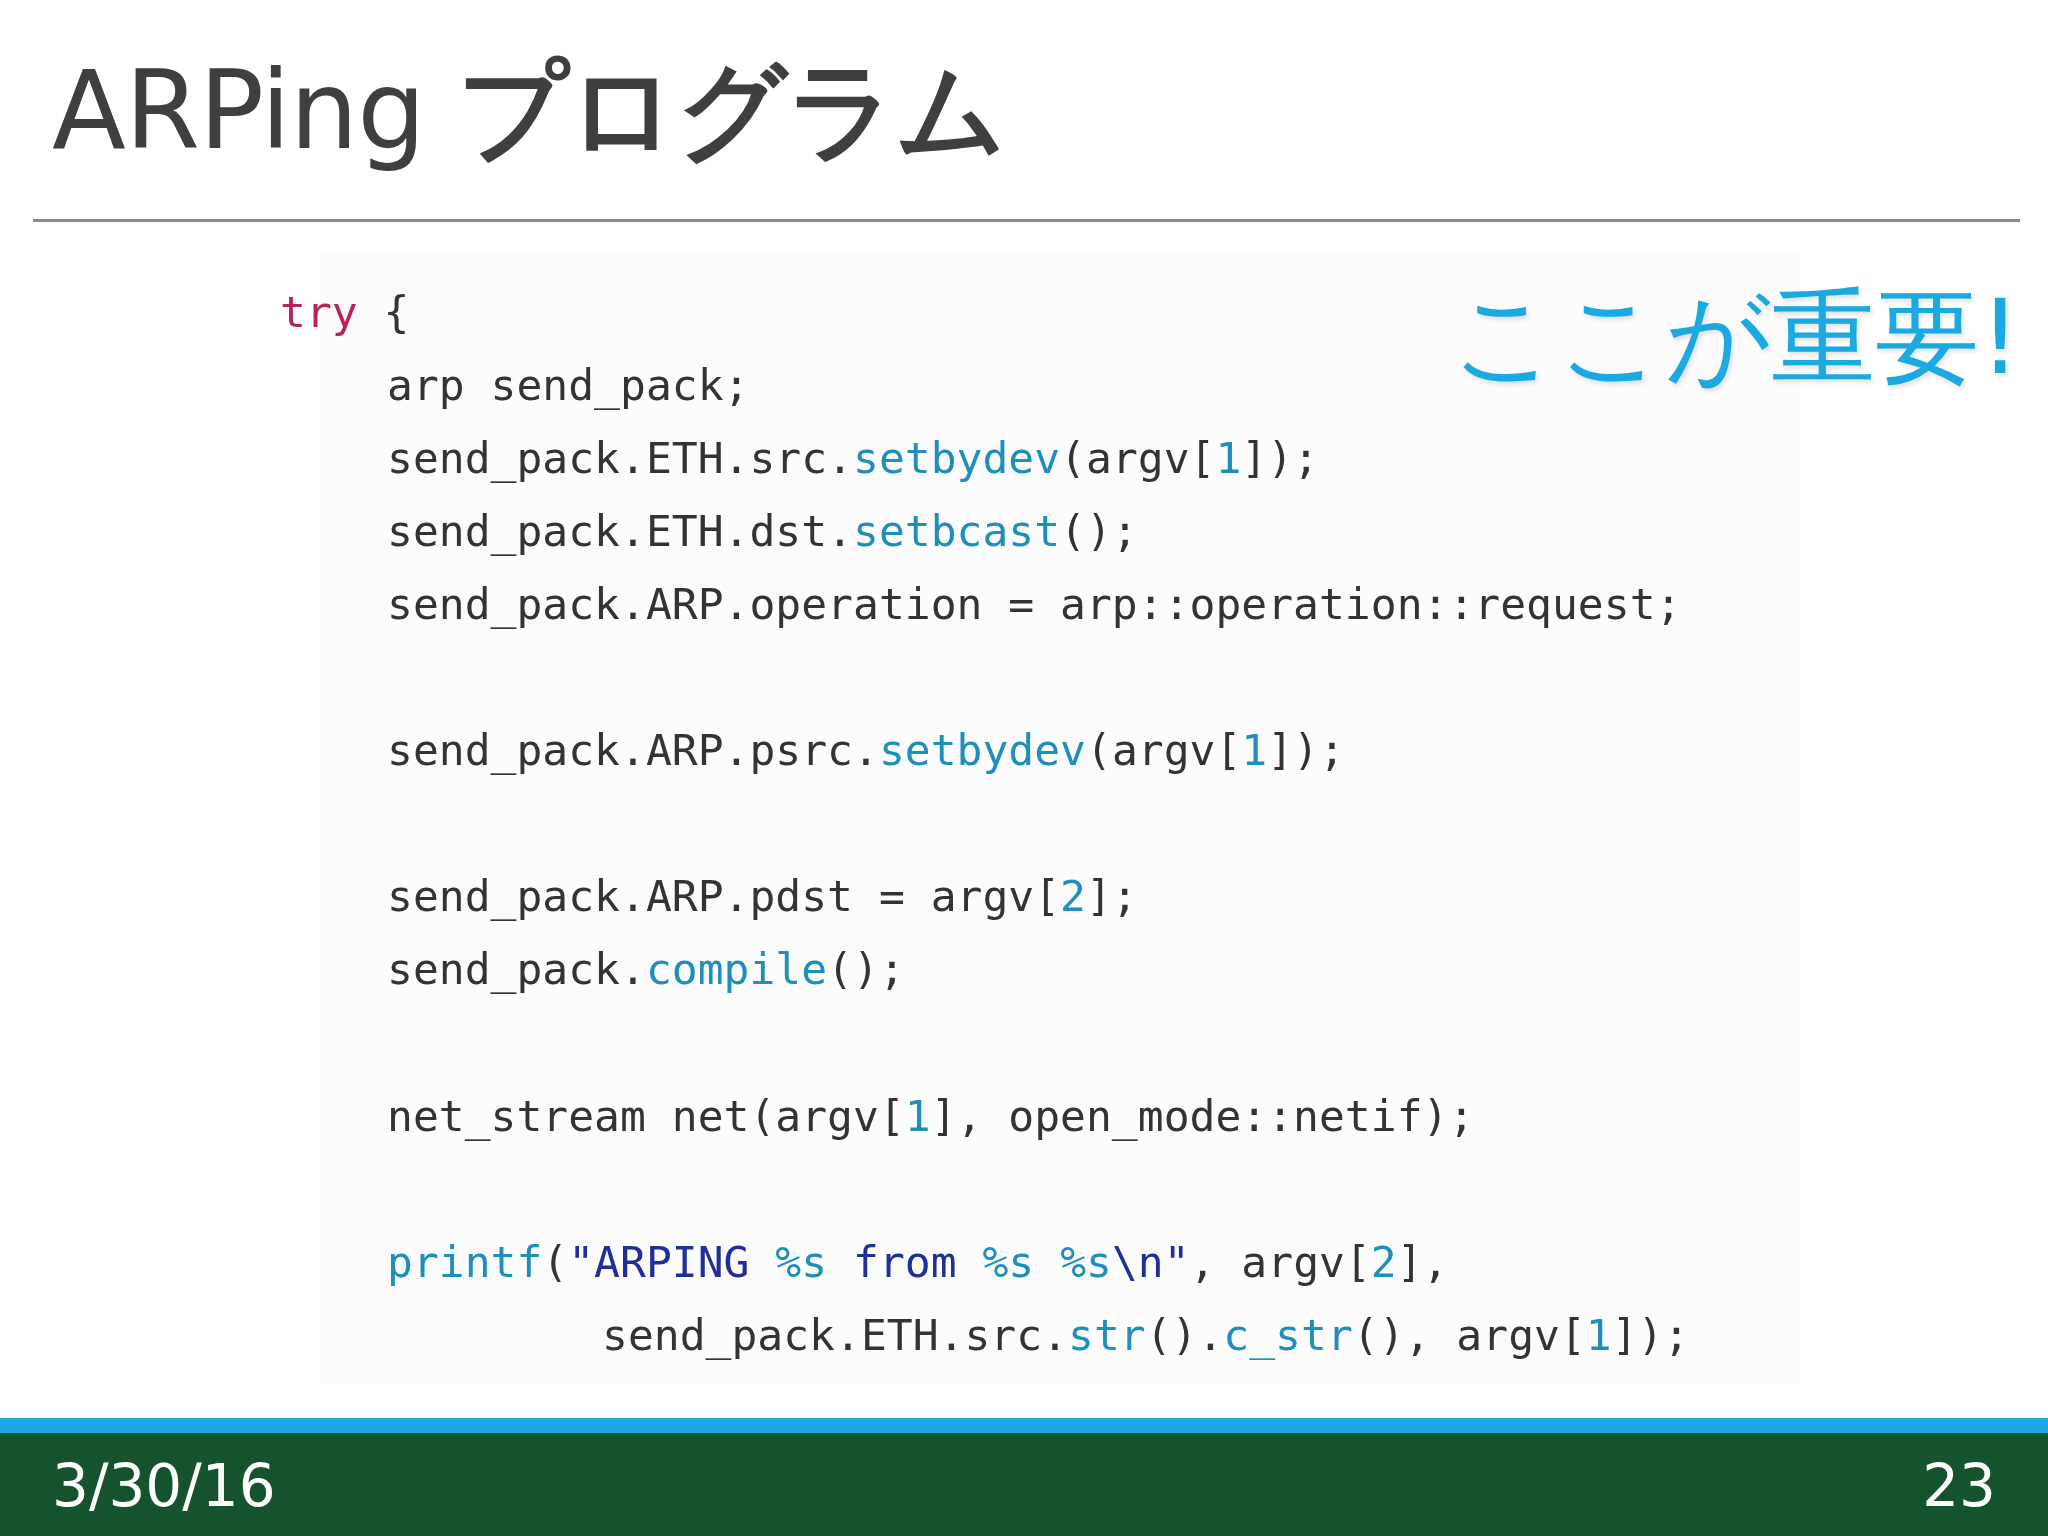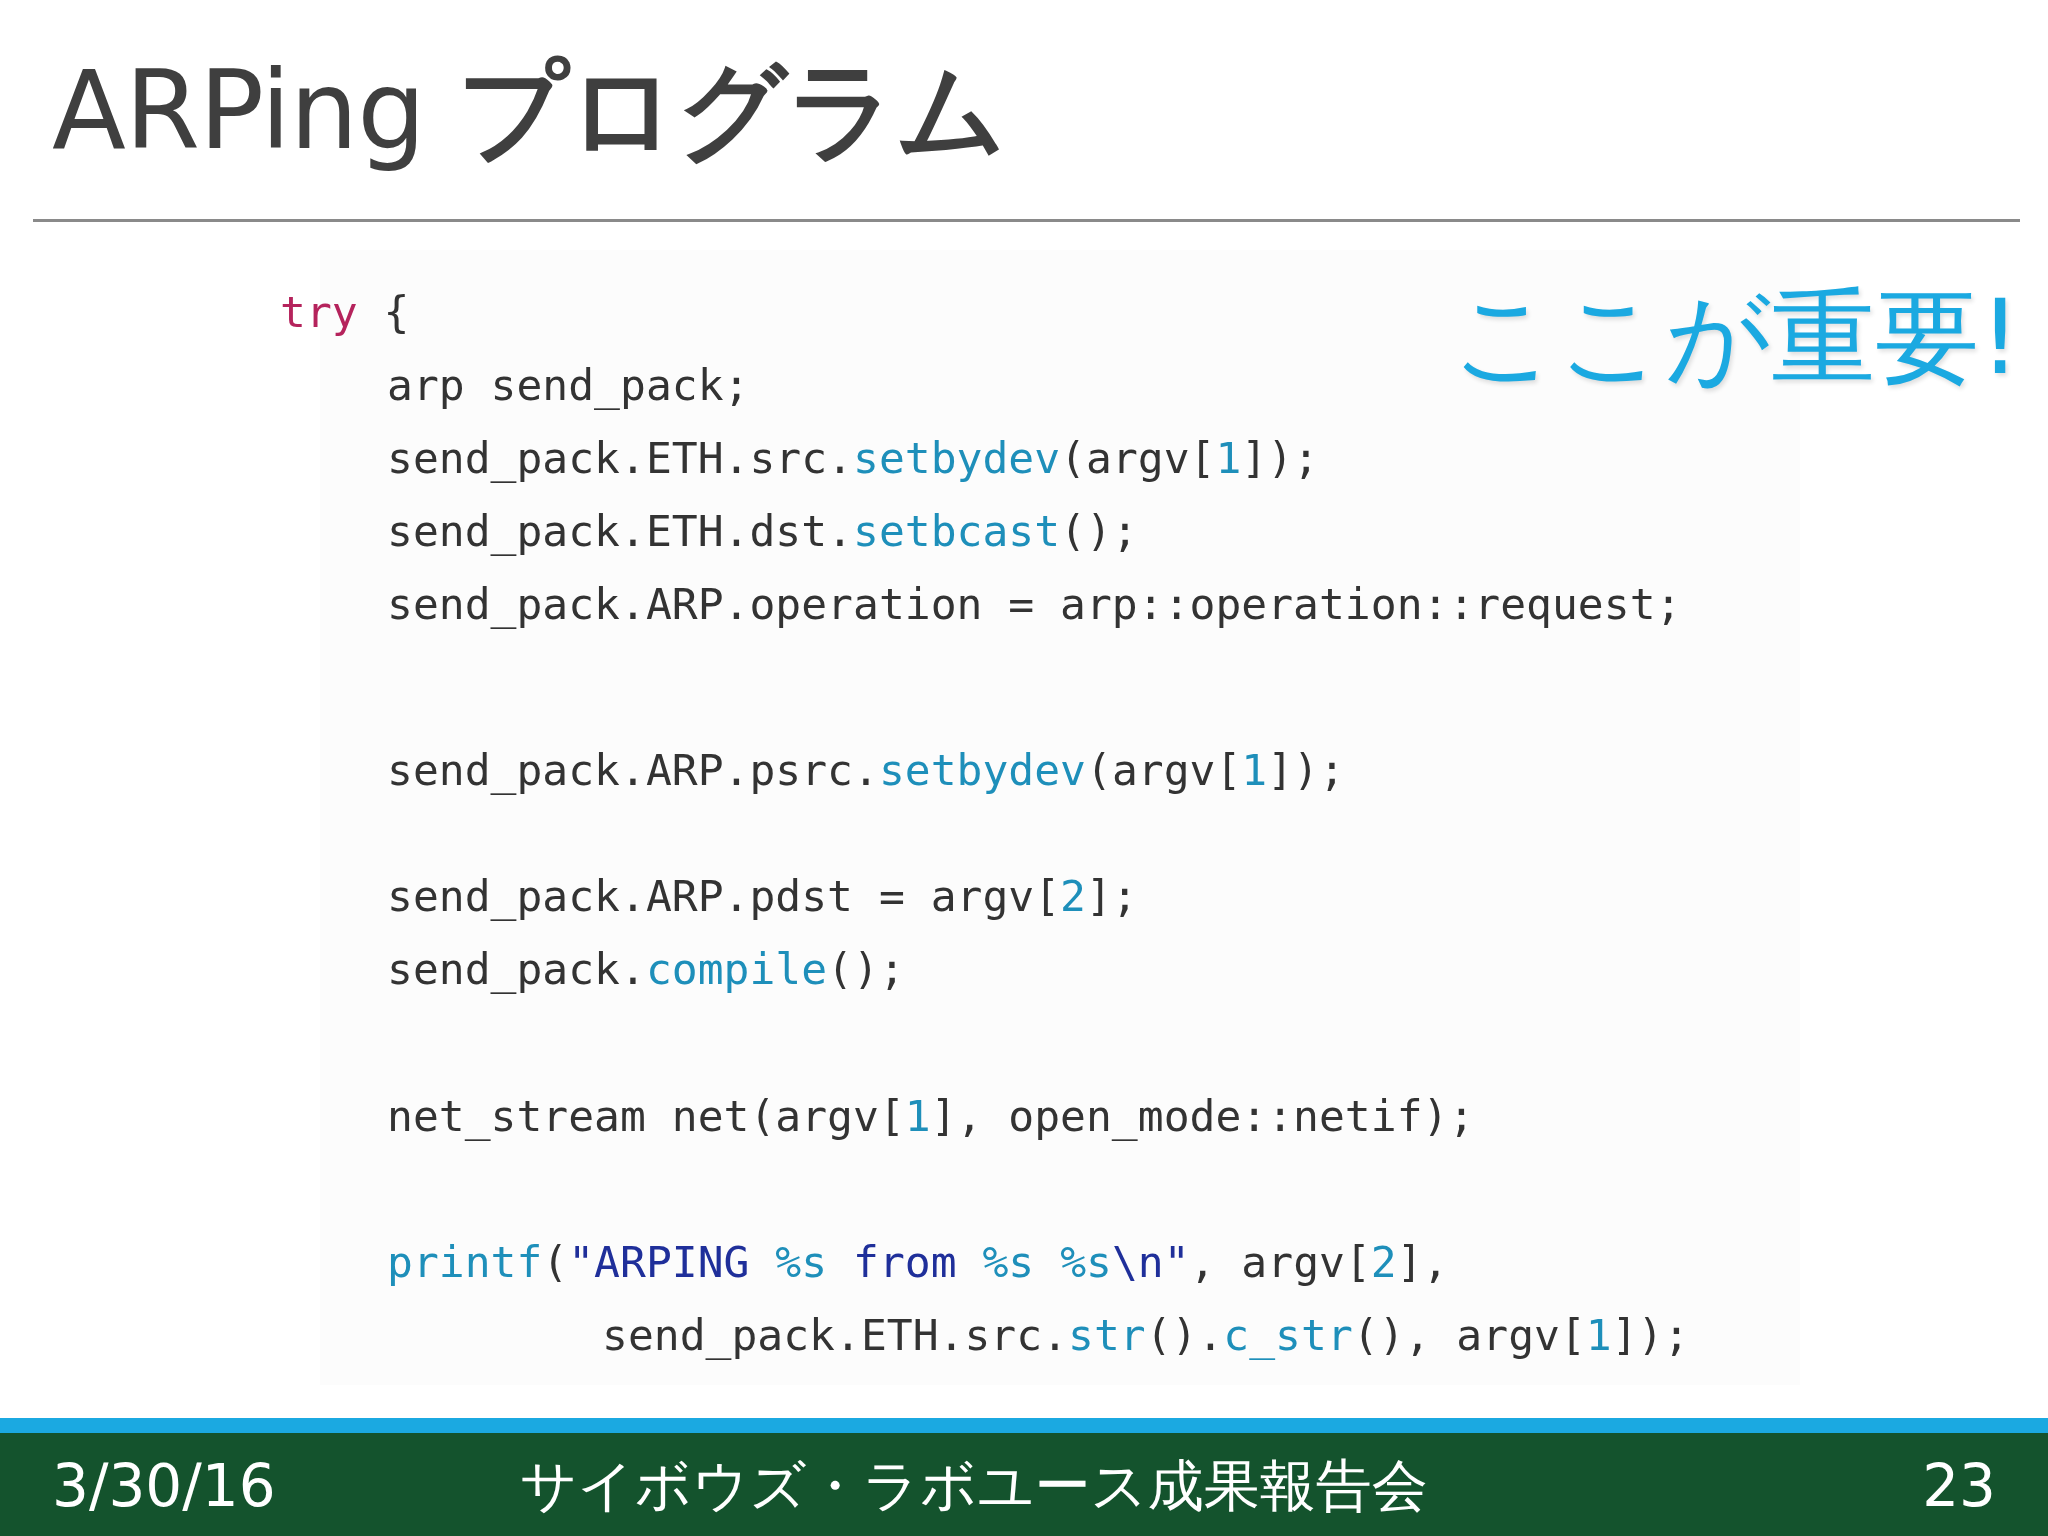--- a/index.html
+++ b/index.html
@@ -76,30 +76,29 @@
   <div class="divider"></div>
 
   <div class="code-panel"></div>
 
   <div class="code">
     <div class="code-line" style="left:280px; top:282px;"><span class="tk-keyword">try</span><span> {</span></div>
     <div class="code-line" style="left:387px; top:355px;"><span>arp send_pack;</span></div>
     <div class="code-line" style="left:387px; top:428px;"><span>send_pack.ETH.src.</span><span class="tk-func">setbydev</span><span>(argv[</span><span class="tk-num">1</span><span>]);</span></div>
     <div class="code-line" style="left:387px; top:501px;"><span>send_pack.ETH.dst.</span><span class="tk-func">setbcast</span><span>();</span></div>
     <div class="code-line" style="left:387px; top:574px;"><span>send_pack.ARP.operation = arp::operation::request;</span></div>
-    <div class="code-line" style="left:387px; top:740px;"><span>send_pack.ARP.psrc.</span><span class="tk-func">setbydev</span><span>(argv[</span><span class="tk-num">1</span><span>]);</span></div>
+    <div class="code-line" style="left:387px; top:720px;"><span>send_pack.ARP.psrc.</span><span class="tk-func">setbydev</span><span>(argv[</span><span class="tk-num">1</span><span>]);</span></div>
     <div class="code-line" style="left:387px; top:866px;"><span>send_pack.ARP.pdst = argv[</span><span class="tk-num">2</span><span>];</span></div>
     <div class="code-line" style="left:387px; top:939px;"><span>send_pack.</span><span class="tk-func">compile</span><span>();</span></div>
     <div class="code-line" style="left:387px; top:1086px;"><span>net_stream net(argv[</span><span class="tk-num">1</span><span>], open_mode::netif);</span></div>
     <div class="code-line" style="left:387px; top:1232px;"><span class="tk-func">printf</span><span>(</span><span class="tk-str">"ARPING </span><span class="tk-fmt">%s</span><span class="tk-str"> from </span><span class="tk-fmt">%s</span><span class="tk-str"> </span><span class="tk-fmt">%s</span><span class="tk-str">\n"</span><span>, argv[</span><span class="tk-num">2</span><span>],</span></div>
     <div class="code-line" style="left:602px; top:1305px;"><span>send_pack.ETH.src.</span><span class="tk-func">str</span><span>().</span><span class="tk-func">c_str</span><span>(), argv[</span><span class="tk-num">1</span><span>]);</span></div>
   </div>
 
   <div class="callout">ここが重要!</div>
 
   <div class="footer-strip"></div>
   <div class="footer">
     <div class="date">3/30/16</div>
-    <div class="event">サイボウズ・ラボユース成果報告会</div>
     <div class="page">23</div>
   </div>
 
 </div>
 
 </body></html>

